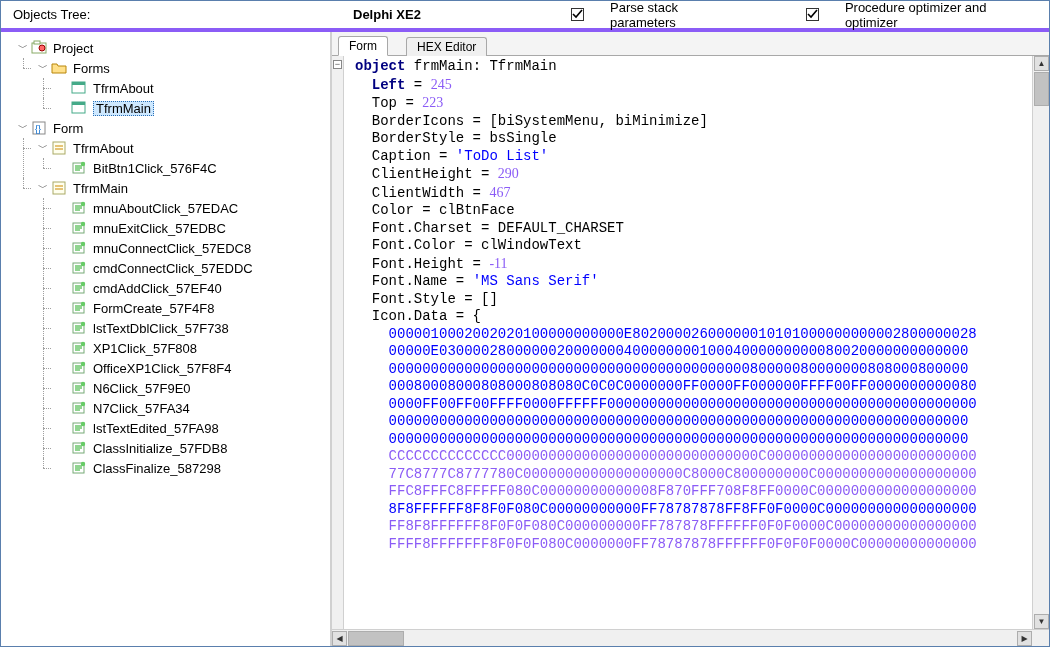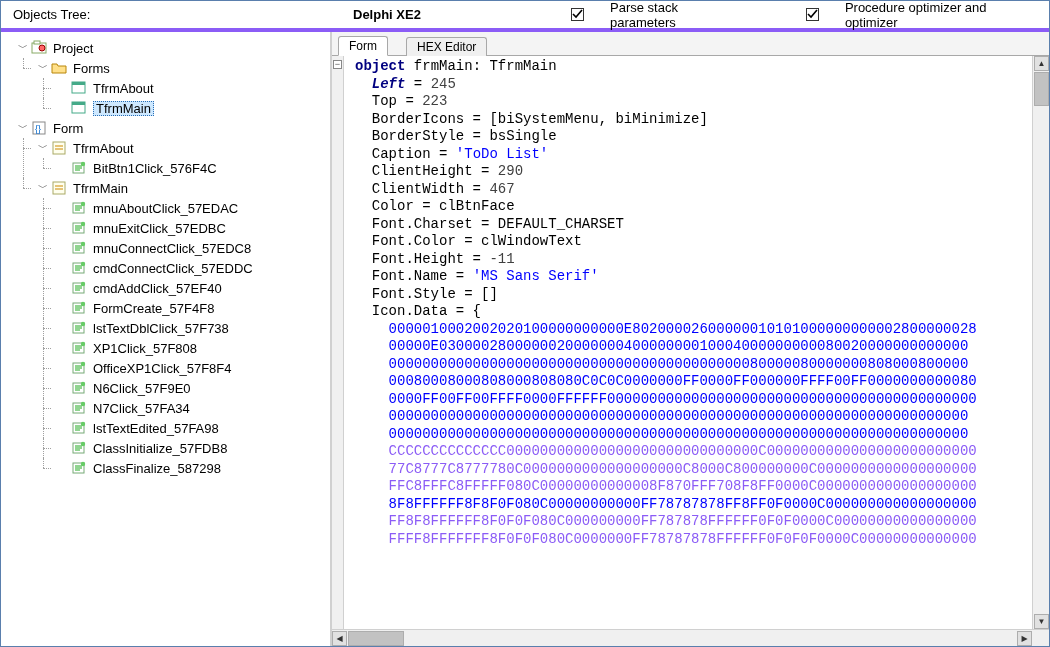--- a/index.html
+++ b/index.html
@@ -176,22 +176,22 @@
     flex: 1 1 auto;
     font-family: "Courier New", monospace;
     font-size: 14px;
     line-height: 17.5px;
     white-space: pre;
     padding: 2px 11px;
     overflow: hidden;
     color: #000;
   }
   .kw { font-weight: 700; color: #000080; }
-  .nm { font-weight: 700; color: #000080; font-style: italic; }
-  .num { color: #404040; }
+  .nm { font-weight: 700; color: #000080; }
+  .num { color: #8b5cf6; font-family: Liberation Serif, serif; }
   .str { color: #0000ff; }
   .hex { color: #0000ff; font-family: "Courier New", monospace; }
   .plain { color: #8b5cf6; text-align: right; }
   
   .vscroll {
     width: 17px;
     background: #f0f0f0;
     border-left: 1px solid #d0d0d0;
     position: relative;
   }

